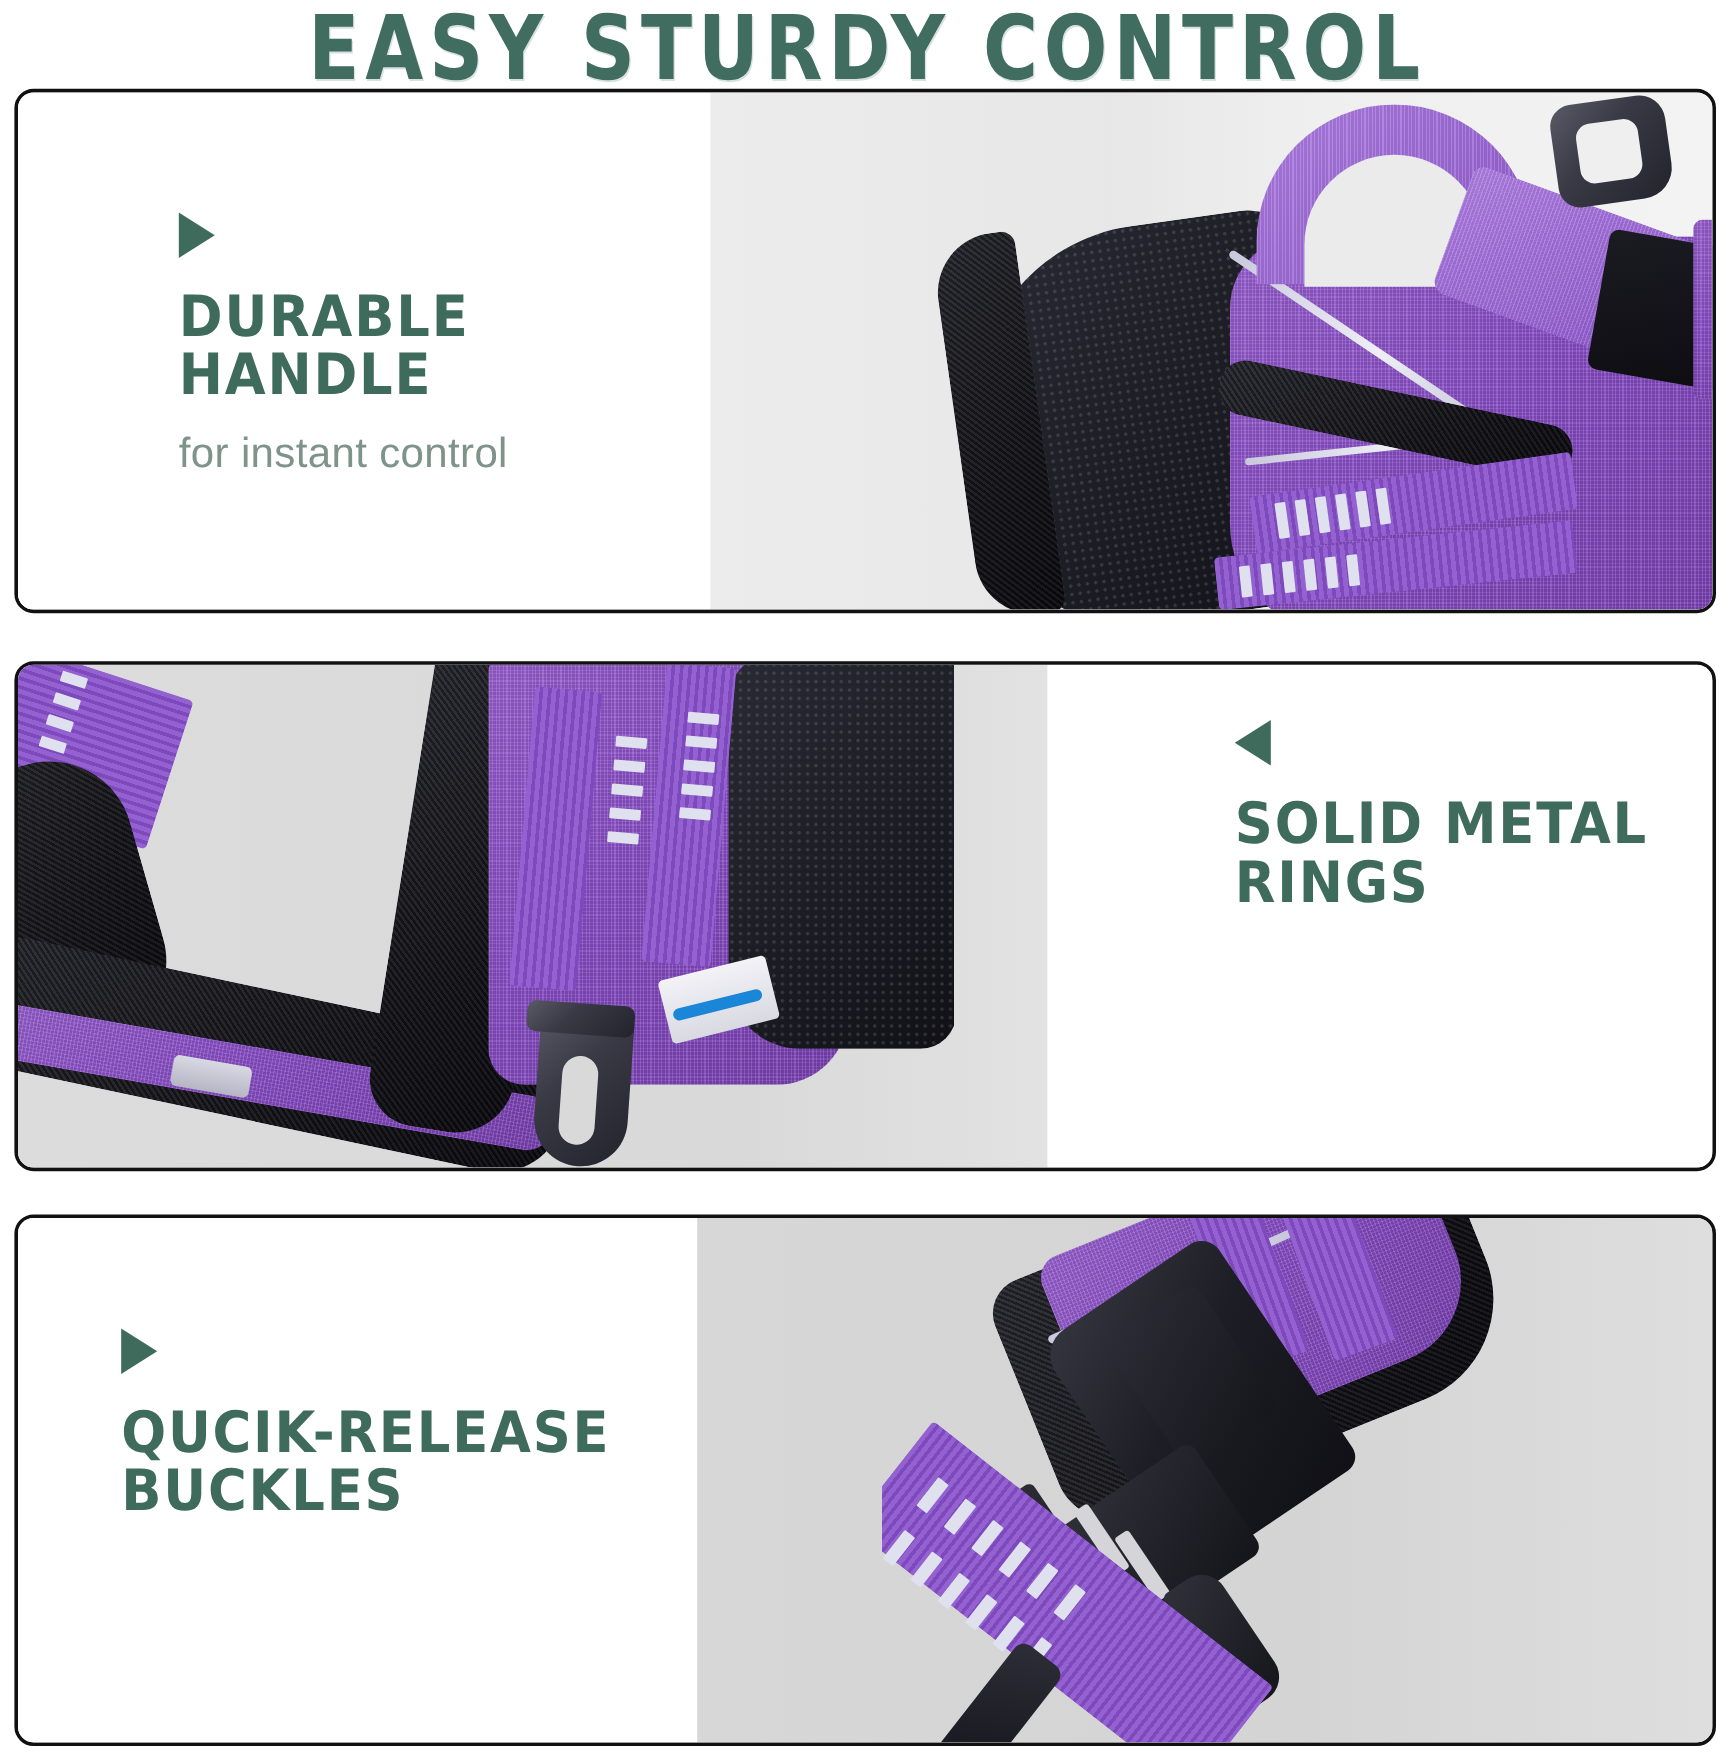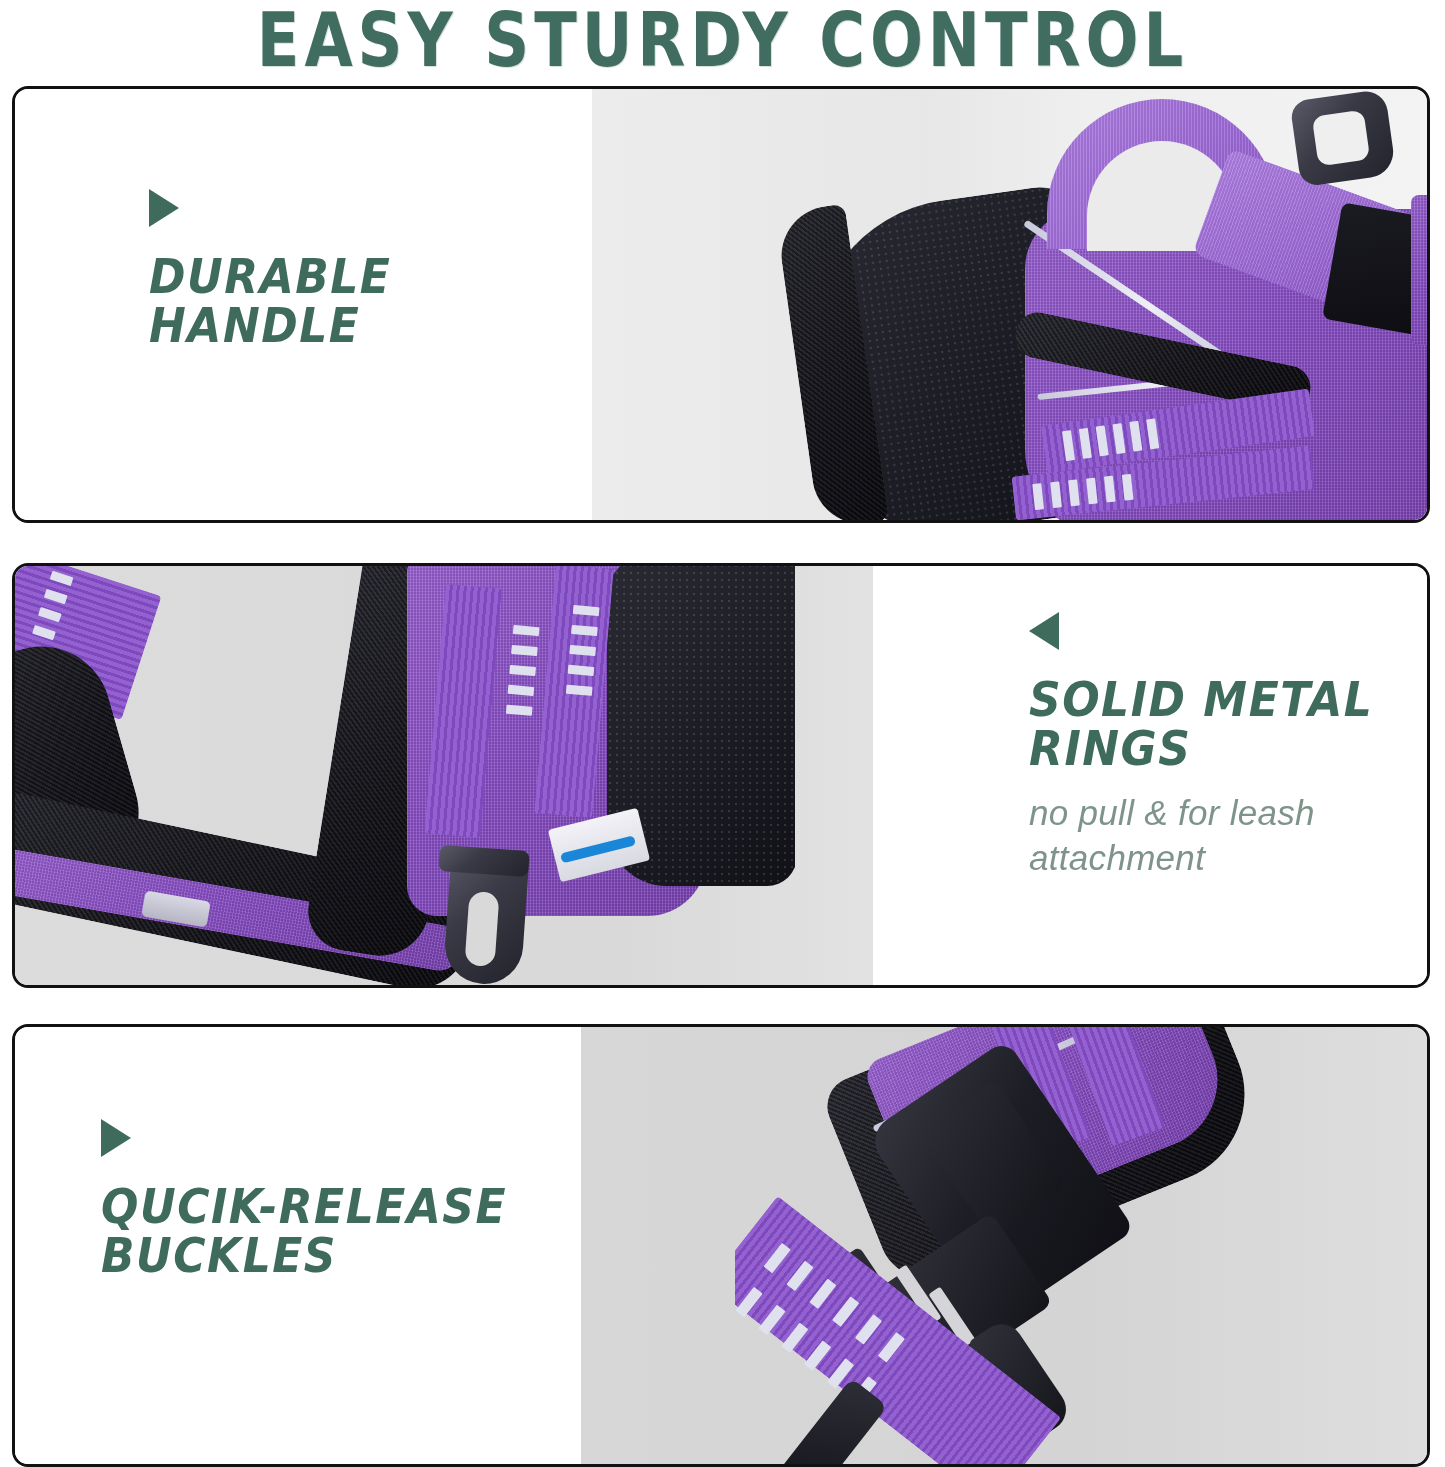--- a/index.html
+++ b/index.html
@@ -29,24 +29,23 @@
     transform: scaleY(1.18) scaleX(0.99);
     transform-origin: center center;
     text-shadow: 1px 1px 0 rgba(140,170,160,0.35);
     white-space: nowrap;
     user-select: none;
   }
 
   
   .panels {
     position: absolute;
-    top: 86px;
+    top: 74px;
     left: 12px;
     width: 1421px;
-    font-style: italic;
   }
 
   .panel {
     position: relative;
     border: 3px solid #111111;
     border-radius: 16px;
     background: #ffffff;
     overflow: hidden;
     width: 1418px;
   }
@@ -219,20 +218,21 @@
         <div class="refl-block" style="width:9px;height:26px;"></div>
         <div class="refl-block" style="width:9px;height:26px;"></div>
         <div class="refl-block" style="width:9px;height:26px;"></div>
       </div>
     </div>
 
     <div class="text-block" id="text-handle">
       <div class="arrow arrow-right"></div>
       <div class="headline">DURABLE
 HANDLE</div>
+      <div class="subline">for instant control</div>
     </div>
   </div>
 
   <div class="panel" id="panel-rings">
 
     <div class="bg-split bg-gray-2" style="left:0;width:858px;"></div>
     <div class="bg-split bg-white" style="left:858px;right:0;"></div>
 
     <div class="photo" id="photo-rings" style="left:0;top:0;width:780px;bottom:0;">
 
@@ -298,22 +298,20 @@
       <div style="position:absolute;left:452px;top:326px;width:30px;height:74px;border-radius:16px;
            background:#d9d9d9;transform:rotate(4deg);"></div>
       <div class="metal-dark" style="position:absolute;left:424px;top:282px;width:90px;height:26px;
            border-radius:8px;transform:rotate(4deg);"></div>
     </div>
 
     <div class="text-block" id="text-rings">
       <div class="arrow arrow-left"></div>
       <div class="headline">SOLID METAL
 RINGS</div>
-      <div class="subline">no pull &amp; for leash
-attachment</div>
     </div>
   </div>
 
   <div class="panel" id="panel-buckles">
 
     <div class="bg-split bg-white" style="left:0;width:566px;"></div>
     <div class="bg-split bg-gray-3" style="left:566px;right:0;"></div>
 
     <div class="photo" id="photo-buckles" style="left:720px;top:0;right:0;bottom:0;">
 

